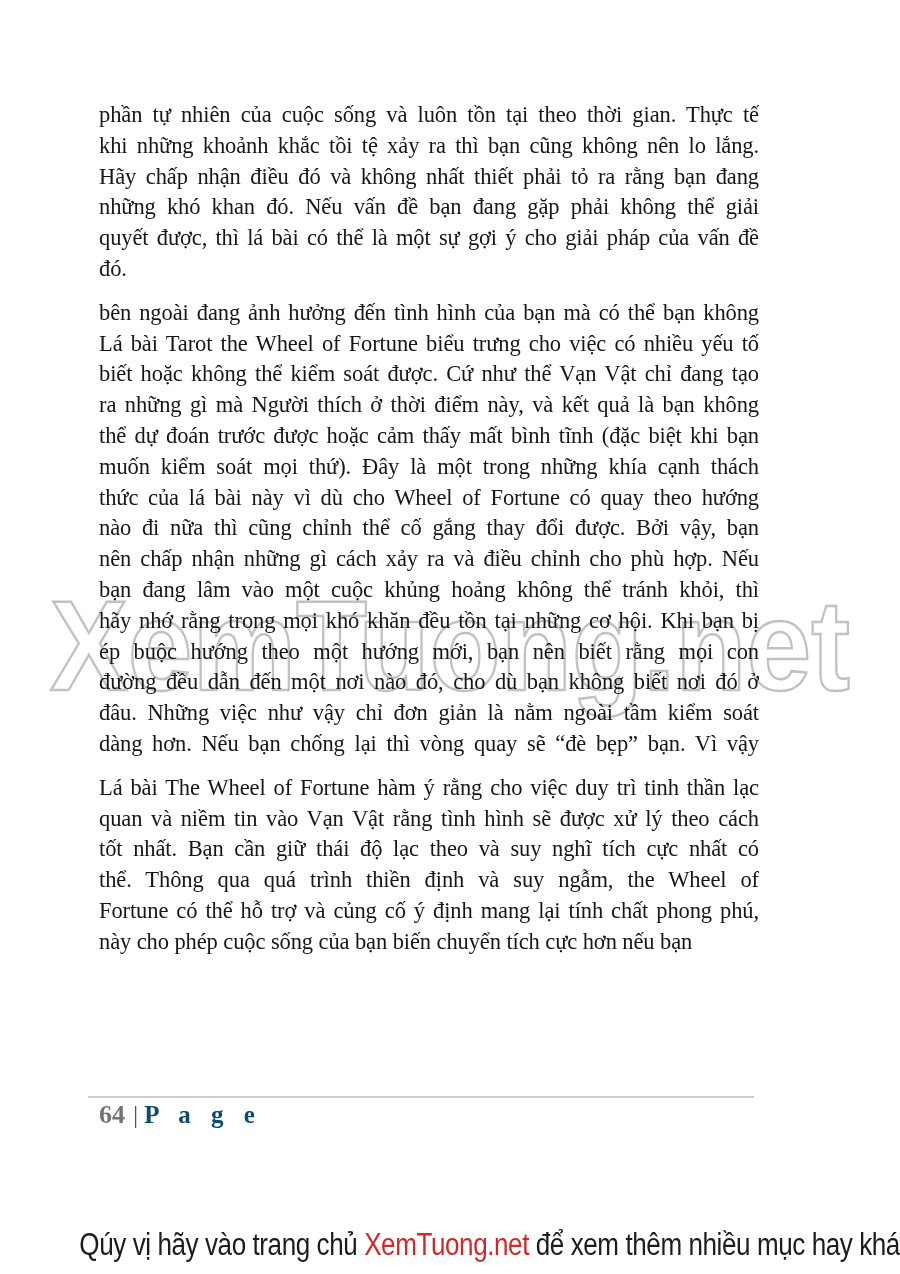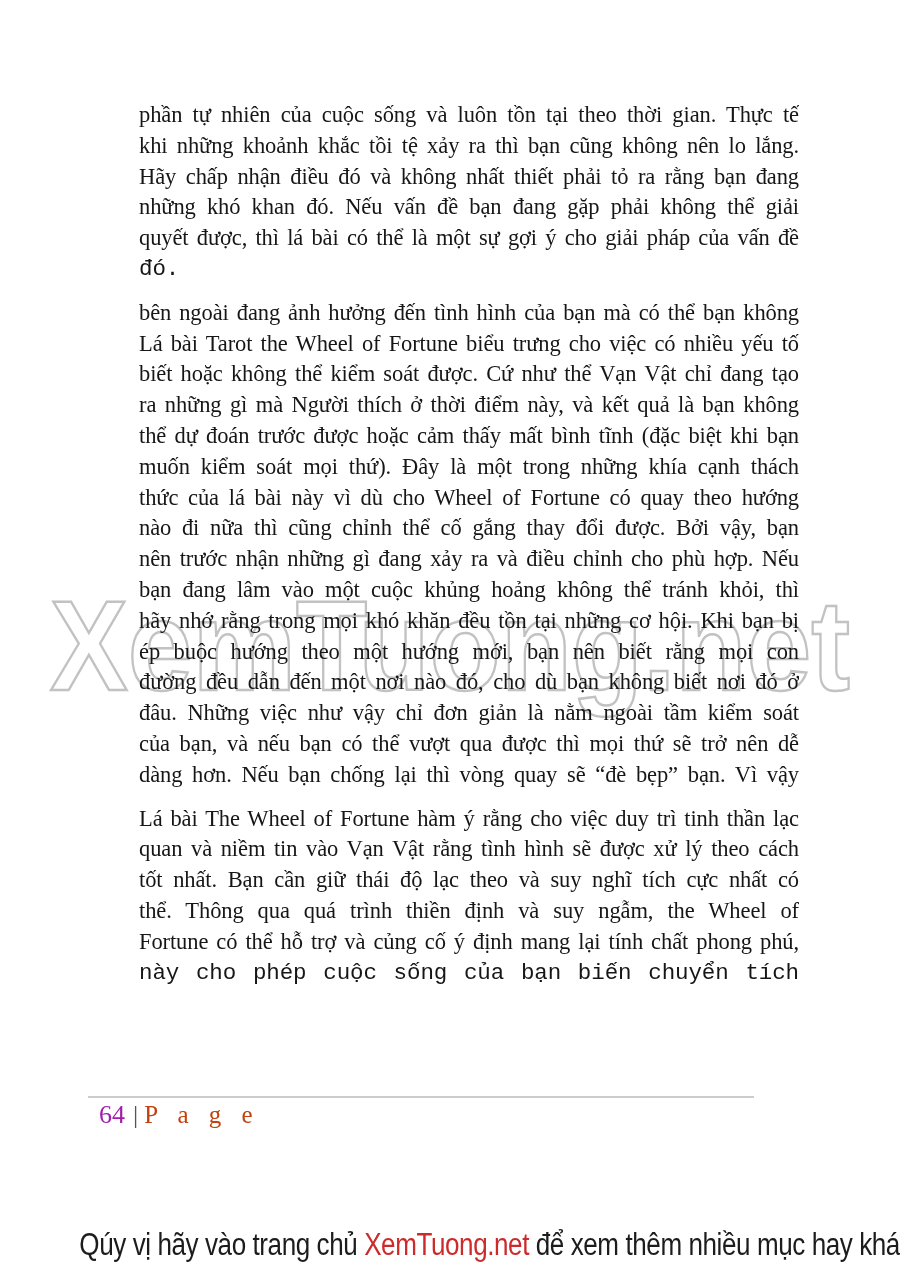--- a/index.html
+++ b/index.html
@@ -10,33 +10,33 @@
   .text-body{
     position:absolute;left:99px;top:100px;width:660px;z-index:2;
     color:#161616;font-size:22.5px;
   }
   .para{margin:0 0 13px 0;}
   .line{
     height:30.8px;line-height:30.8px;overflow:hidden;
     text-align:justify;text-align-last:justify;letter-spacing:-0.1px;
     white-space:normal;
   }
-  .line.last{text-align-last:left;font-family:Liberation Mono, monospace;}
+  .line.last{text-align-last:left;}
   .watermark-wrap{
     position:absolute;left:0;top:558px;width:900px;height:180px;z-index:1;
   }
   .footer-rule{
     position:absolute;left:88px;top:1096px;width:666px;height:2px;
     background:#cccccc;z-index:2;
   }
   .page-footer{
     position:absolute;left:99px;top:1100px;z-index:2;font-size:26px;color:#222;
     white-space:nowrap;
   }
-  .page-footer .num{font-weight:normal;color:#a21caf;}
+  .page-footer .num{font-weight:bold;color:#737373;}
   .page-footer .sep{color:#555;margin:0 6px 0 8px;font-weight:normal;}
   .page-footer .label{
     color:#8f8f8f;letter-spacing:7px;font-size:25px;
   }
   .banner{
     position:absolute;left:0;top:1227px;width:900px;text-align:center;z-index:2;
     font-family:"Liberation Sans",sans-serif;
   }
   .banner .inner{
     display:inline-block;transform:scaleX(0.84);transform-origin:50% 50%;
@@ -46,57 +46,56 @@
 </style>
 </head>
 <body>
 
 <div class="watermark-wrap">
   <svg width="900" height="180" viewBox="0 0 900 180">
     <text x="450" y="132" text-anchor="middle" textLength="800" lengthAdjust="spacingAndGlyphs" font-family="Liberation Sans, sans-serif" font-weight="bold" font-size="128" fill="rgba(255,255,255,0.55)" stroke="#c2c2c2" stroke-width="2.5">XemTuong.net</text>
   </svg>
 </div>
 
-<div class="text-body" style="color: rgb(22, 22, 22); margin-left: 40px;">
+<div class="text-body" style="color: rgb(22, 22, 22);">
     <div class="para">
       <div class="line">phần tự nhiên của cuộc sống và luôn tồn tại theo thời gian. Thực tế</div>
       <div class="line">khi những khoảnh khắc tồi tệ xảy ra thì bạn cũng không nên lo lắng.</div>
       <div class="line">Hãy chấp nhận điều đó và không nhất thiết phải tỏ ra rằng bạn đang</div>
       <div class="line">những khó khan đó. Nếu vấn đề bạn đang gặp phải không thể giải</div>
       <div class="line">quyết được, thì lá bài có thể là một sự gợi ý cho giải pháp của vấn đề</div>
       <div class="line last">đó.</div>
     </div>
     <div class="para">
       <div class="line">bên ngoài đang ảnh hưởng đến tình hình của bạn mà có thể bạn không</div>
       <div class="line">Lá bài Tarot the Wheel of Fortune biểu trưng cho việc có nhiều yếu tố</div>
       <div class="line">biết hoặc không thể kiểm soát được. Cứ như thể Vạn Vật chỉ đang tạo</div>
       <div class="line">ra những gì mà Người thích ở thời điểm này, và kết quả là bạn không</div>
       <div class="line">thể dự đoán trước được hoặc cảm thấy mất bình tĩnh (đặc biệt khi bạn</div>
       <div class="line">muốn kiểm soát mọi thứ). Đây là một trong những khía cạnh thách</div>
       <div class="line">thức của lá bài này vì dù cho Wheel of Fortune có quay theo hướng</div>
       <div class="line">nào đi nữa thì cũng chỉnh thể cố gắng thay đổi được. Bởi vậy, bạn</div>
-      <div class="line">nên trước nhận những gì đang xảy ra và điều chỉnh cho phù hợp. Nếu</div>
+      <div class="line">nên chấp nhận những gì cách xảy ra và điều chỉnh cho phù hợp. Nếu</div>
       <div class="line">bạn đang lâm vào một cuộc khủng hoảng không thể tránh khỏi, thì</div>
       <div class="line">hãy nhớ rằng trong mọi khó khăn đều tồn tại những cơ hội. Khi bạn bị</div>
       <div class="line">ép buộc hướng theo một hướng mới, bạn nên biết rằng mọi con</div>
       <div class="line">đường đều dẫn đến một nơi nào đó, cho dù bạn không biết nơi đó ở</div>
       <div class="line">đâu. Những việc như vậy chỉ đơn giản là nằm ngoài tầm kiểm soát</div>
-      <div class="line">của bạn, và nếu bạn có thể vượt qua được thì mọi thứ sẽ trở nên dễ</div>
       <div class="line">dàng hơn. Nếu bạn chống lại thì vòng quay sẽ “đè bẹp” bạn. Vì vậy</div>
     </div>
     <div class="para">
       <div class="line">Lá bài The Wheel of Fortune hàm ý rằng cho việc duy trì tinh thần lạc</div>
       <div class="line">quan và niềm tin vào Vạn Vật rằng tình hình sẽ được xử lý theo cách</div>
       <div class="line">tốt nhất. Bạn cần giữ thái độ lạc theo và suy nghĩ tích cực nhất có</div>
       <div class="line">thể. Thông qua quá trình thiền định và suy ngẫm, the Wheel of</div>
       <div class="line">Fortune có thể hỗ trợ và củng cố ý định mang lại tính chất phong phú,</div>
       <div class="line last">này cho phép cuộc sống của bạn biến chuyển tích cực hơn nếu bạn</div>
     </div>
   </div>
 
 <div class="footer-rule" style="background: rgb(204, 204, 204);"></div>
 <div class="page-footer">
-  <span class="num">64</span><span class="sep">|</span><span class="label" style="color: #c2410c;">P a g e</span>
+  <span class="num">64</span><span class="sep">|</span><span class="label" style="color: #0c4a6e; font-weight: bold;">P a g e</span>
 </div>
 
 <div class="banner">
   <span class="inner" style="color: rgb(28, 28, 28);"><span>Qúy vị hãy vào trang chủ </span><span class="brand" style="color: rgb(204, 43, 43);">XemTuong.net</span><span> để xem thêm nhiều mục hay khác</span></span>
 </div>
 
 </body></html>

